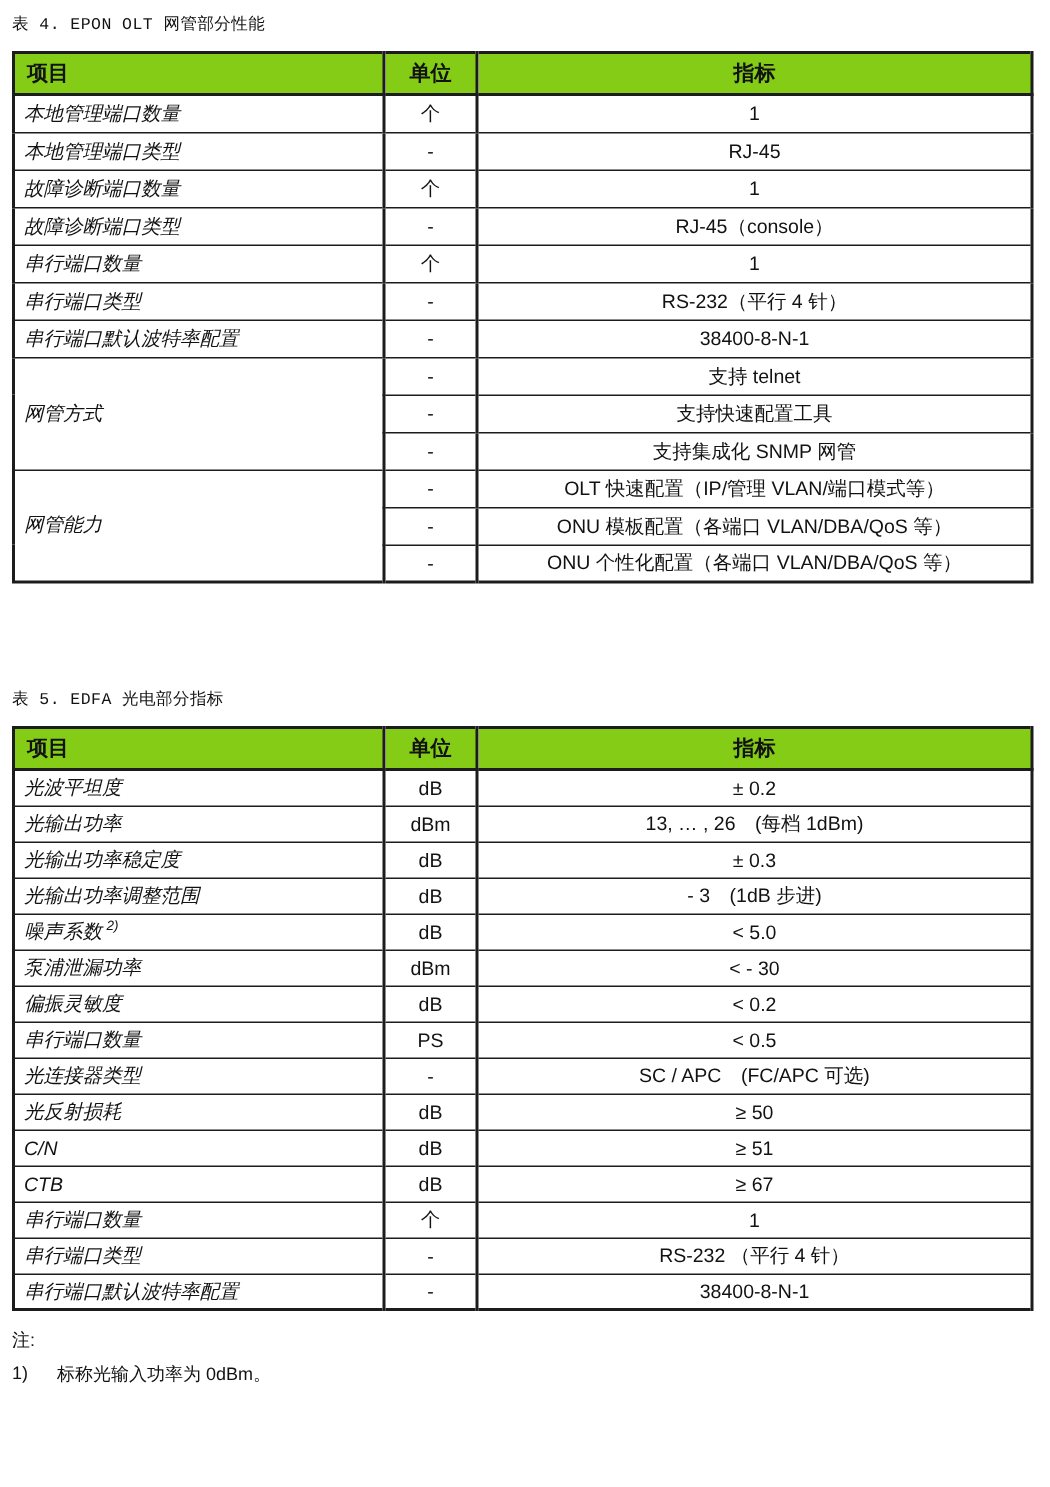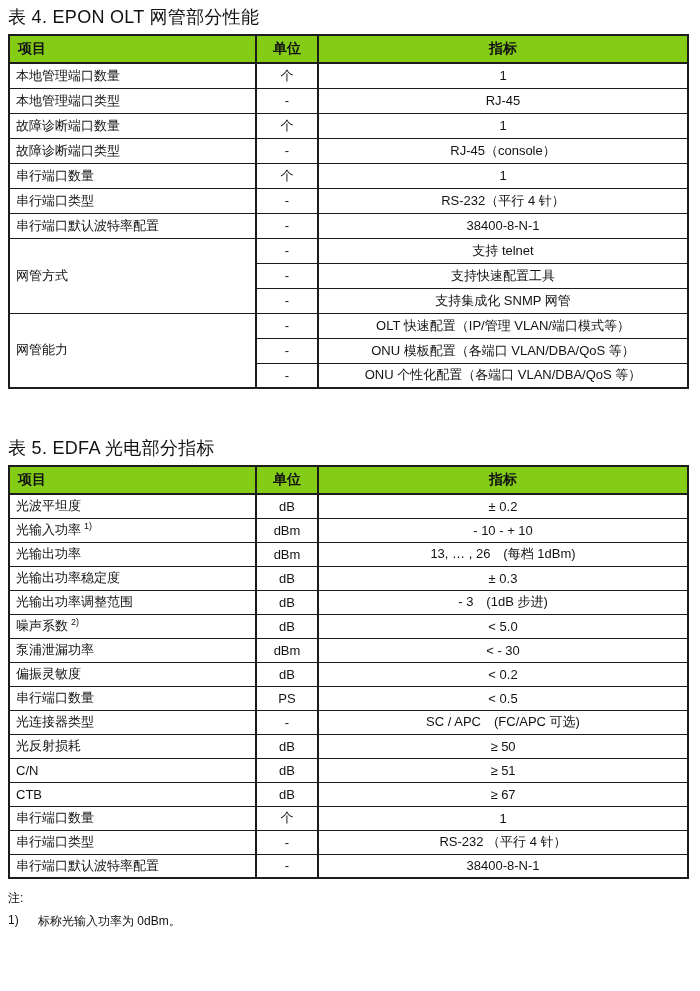--- a/index.html
+++ b/index.html
@@ -6,26 +6,27 @@
   html, body {
     margin: 0; padding: 0;
     width: 700px; height: 991px;
     background: #ffffff;
     color: #121212;
     font-family: "Liberation Sans", "DejaVu Sans", sans-serif;
   }
   .page { padding: 6px 8px 0 8px; }
 
   .table-title {
-    font-size: 18px;
+    font-size: 11px;
     line-height: 18px;
     margin: 2px 0 8px 0;
     letter-spacing: 0.3px;
-  }
-  .title-gap { margin-top: 50px; }
+    font-family: Liberation Mono, monospace;
+  }
+  .title-gap { margin-top: 69px; }
 
   table.spec {
     border-collapse: collapse;
     table-layout: fixed;
     width: 681px;
     border: 2px solid #1c1c1c;
   }
   table.spec th, table.spec td {
     border: 1px solid #1c1c1c;
     border-left-width: 2px;
@@ -37,21 +38,21 @@
   }
   table.spec th {
     background: #84cc16;
     font-weight: bold;
     font-size: 14px;
     height: 28px;
     border-bottom-width: 2px;
     text-align: center;
   }
   table.spec th.item { text-align: left; padding-left: 8px; }
-  td.item  { text-align: left; padding-left: 8px; }
+  td.item  { text-align: left; padding-left: 8px; font-style: italic; }
   td.unit  { text-align: center; }
   td.value { text-align: center; }
 
   #table4 td { height: 25px; }
   #table5 td { height: 24px; }
 
   sup.fnref {
     font-size: 9px;
     vertical-align: super;
     margin-left: 3px;
@@ -162,25 +163,20 @@
         <th>指标</th>
       </tr>
     </thead>
     <tbody>
       <tr>
         <td class="item">光波平坦度</td>
         <td class="unit">dB</td>
         <td class="value">± 0.2</td>
       </tr>
       <tr>
-        <td class="item"><span>光输入功率</span><sup class="fnref">1)</sup></td>
-        <td class="unit">dBm</td>
-        <td class="value">- 10 - + 10</td>
-      </tr>
-      <tr>
         <td class="item">光输出功率</td>
         <td class="unit">dBm</td>
         <td class="value">13, … , 26　(每档 1dBm)</td>
       </tr>
       <tr>
         <td class="item">光输出功率稳定度</td>
         <td class="unit">dB</td>
         <td class="value">± 0.3</td>
       </tr>
       <tr>

